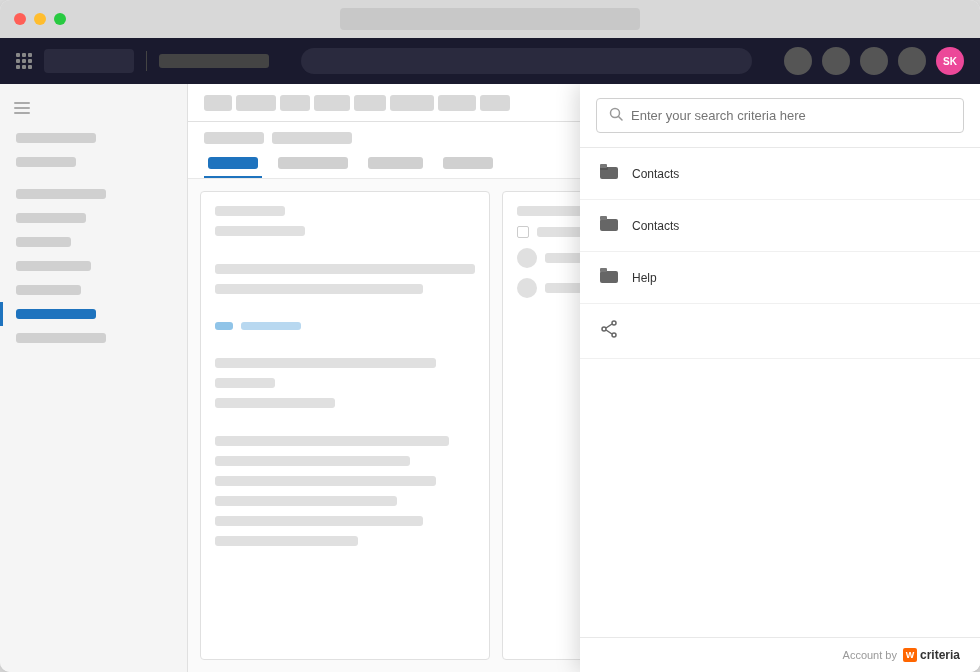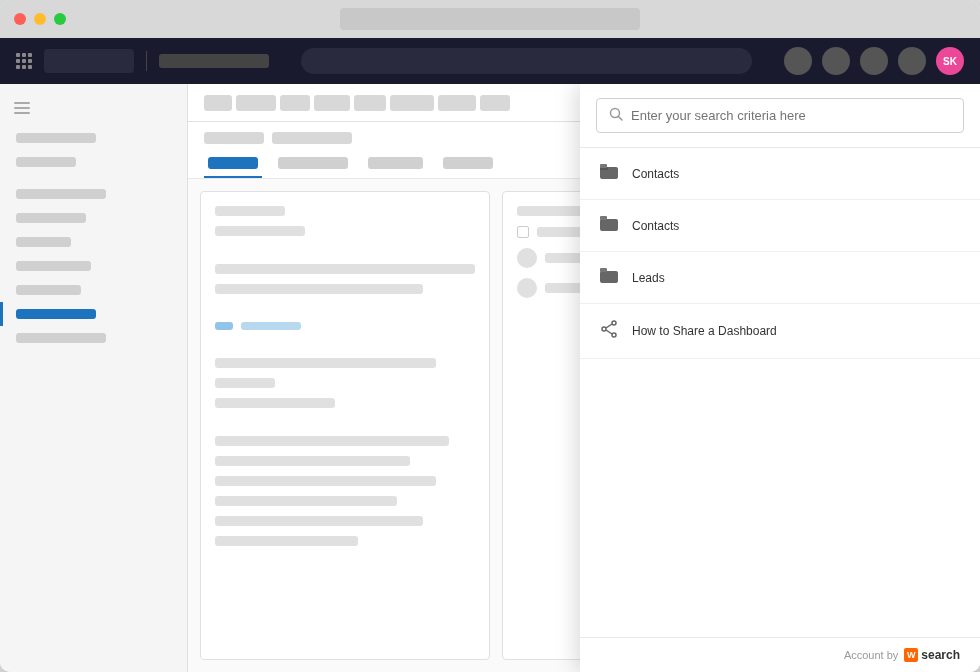--- a/index.html
+++ b/index.html
@@ -655,43 +655,42 @@
               <span class="item-label">Contacts</span>
             </div>
 
             <div class="self-help-list-item">
               <span class="folder-icon">
                 <svg width="18" height="15" viewBox="0 0 18 15" fill="none">
                   <rect x="0" y="3" width="18" height="12" rx="2" fill="#666"></rect>
                   <rect x="0" y="0" width="7" height="4" rx="1" fill="#777"></rect>
                 </svg>
               </span>
-              <span class="item-label">Leads</span>
+              <span class="item-label">Help</span>
             </div>
 
 
             <div class="self-help-list-item">
               <span class="share-icon">
                 <svg width="18" height="18" viewBox="0 0 18 18" fill="none">
                   <circle cx="14" cy="3" r="2" stroke="#666" stroke-width="1.5"></circle>
                   <circle cx="14" cy="15" r="2" stroke="#666" stroke-width="1.5"></circle>
                   <circle cx="4" cy="9" r="2" stroke="#666" stroke-width="1.5"></circle>
                   <line x1="6" y1="8" x2="12" y2="4" stroke="#666" stroke-width="1.5"></line>
                   <line x1="6" y1="10" x2="12" y2="14" stroke="#666" stroke-width="1.5"></line>
                 </svg>
               </span>
-              <span class="item-label">How to Share a Dashboard</span>
             </div>
 
           </div>
 
           <div class="self-help-footer">
             <span class="powered-by-text">Account by</span>
             <div class="whatfix-logo">
               <span class="whatfix-w">W</span>
-              <span>search</span>
+              <span>criteria</span>
             </div>
           </div>
         </div>
       </div>
     </div>
   </div>
 </div>
 
 </body></html>

